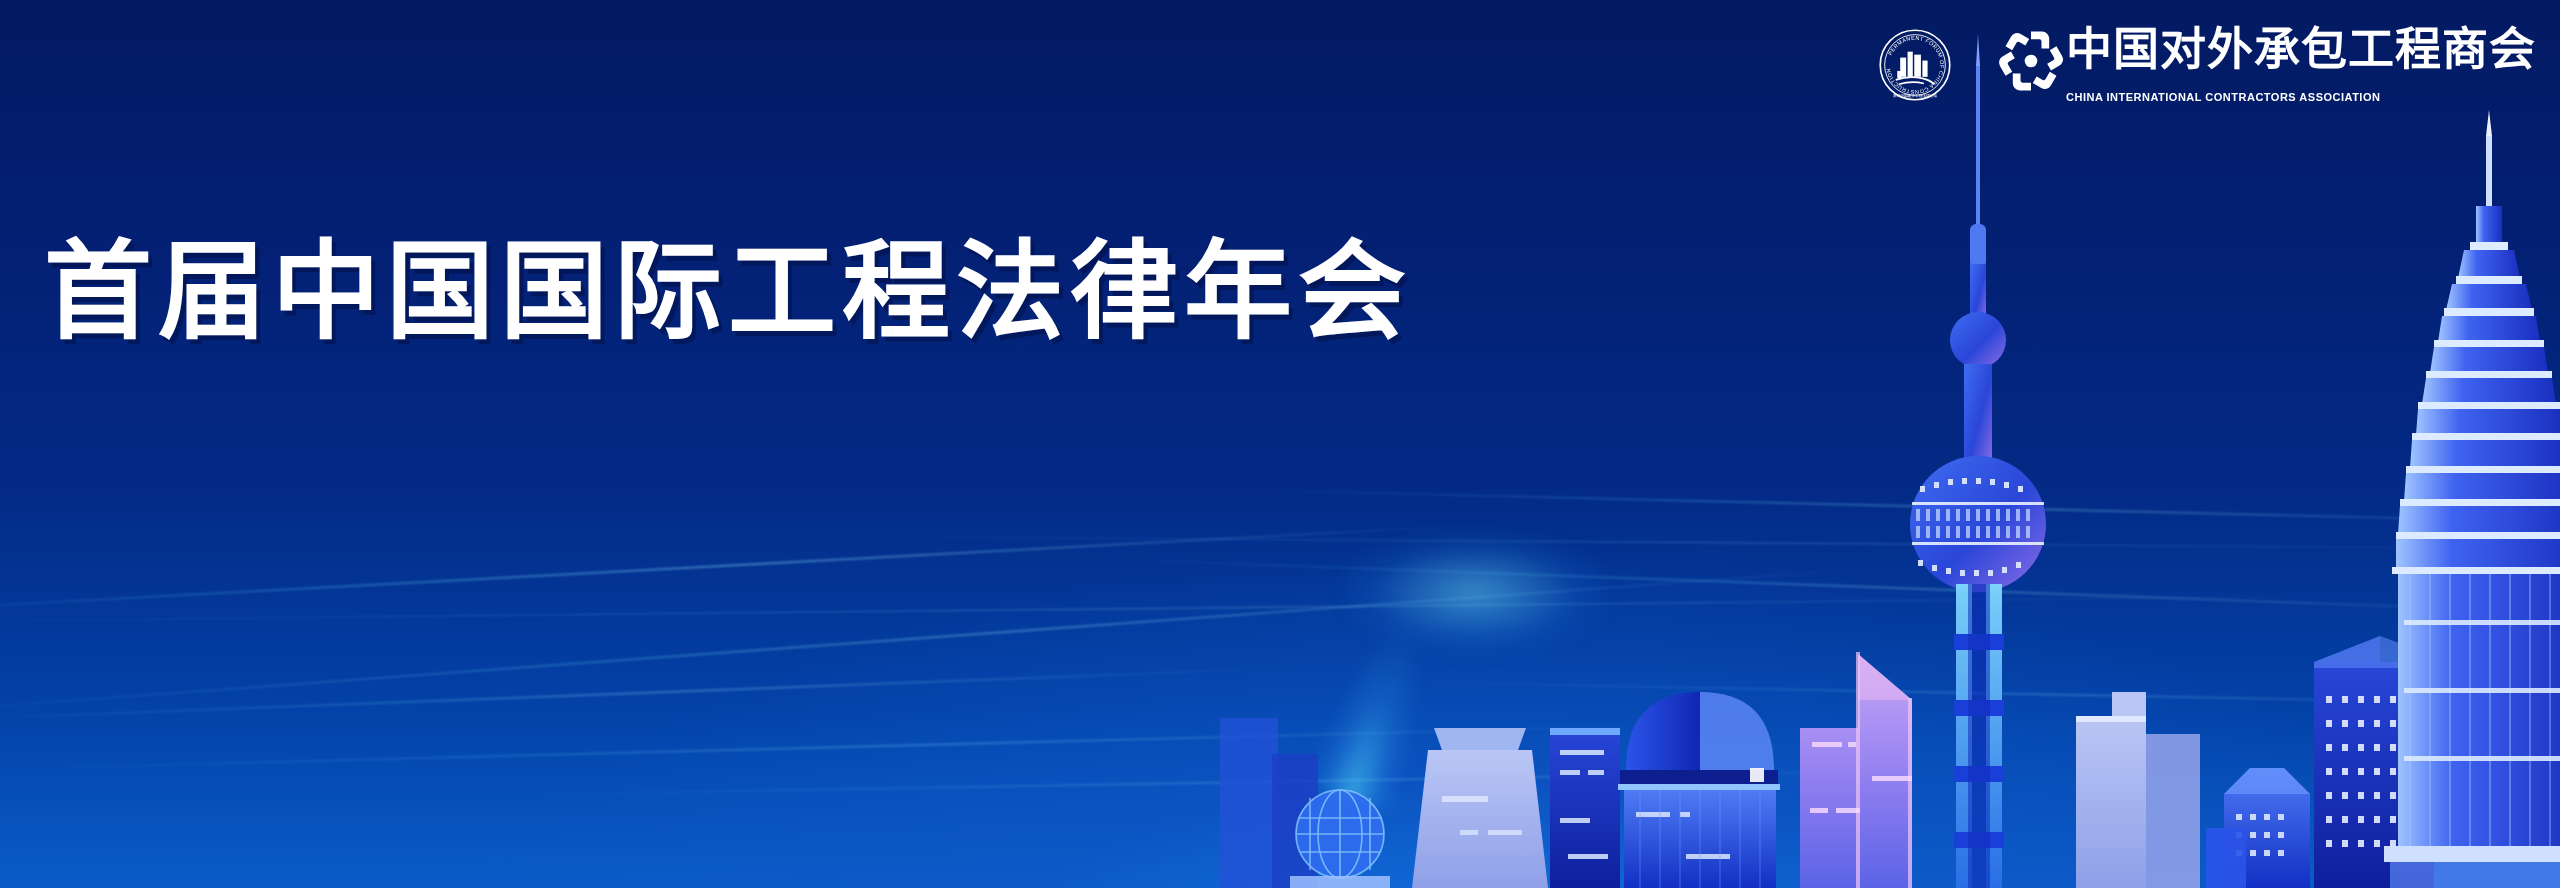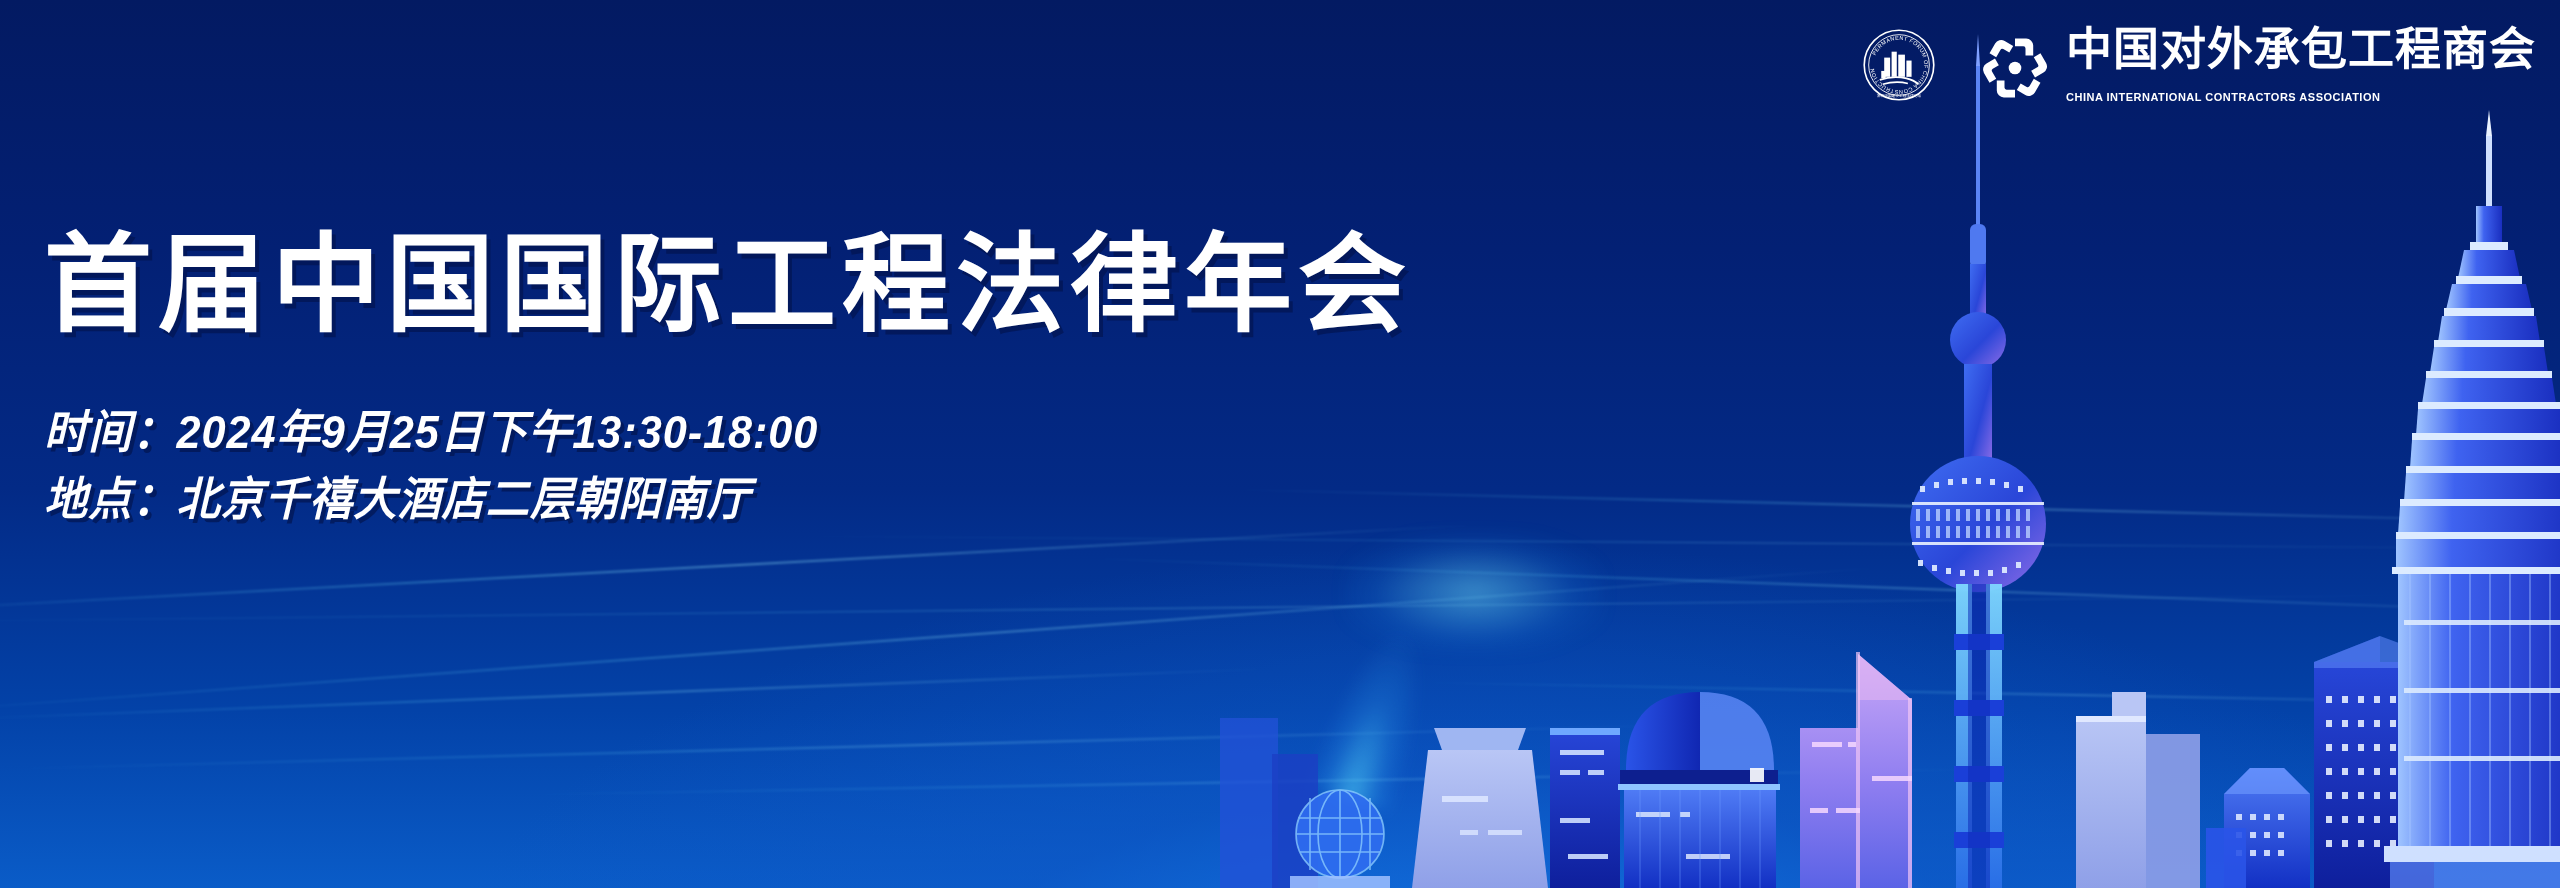--- a/index.html
+++ b/index.html
@@ -67,33 +67,33 @@
   .pf-text{display:flex;flex-direction:column;align-items:center;line-height:1;}
   .pf-main{
     font-family:"Liberation Serif","DejaVu Serif",serif;
     font-size:52px;font-weight:400;color:#fff;letter-spacing:3px;
   }
   .pf-sub{
     font-size:20px;color:#fff;letter-spacing:1.5px;margin-top:5px;
     font-family:"Liberation Serif","DejaVu Serif",serif;white-space:nowrap;
   }
 
-  .logo-cica{display:flex;align-items:flex-end;gap:16px;}
+  .logo-cica{display:flex;align-items:flex-start;}
   .cica-mark{width:70px;height:70px;flex:0 0 auto;}
   .cica-text{display:flex;flex-direction:column;line-height:1;}
   .cica-cn{
     font-size:46px;font-weight:bold;color:#fff;letter-spacing:1px;white-space:nowrap;
   }
   .cica-en{
     font-size:11px;font-weight:bold;color:#fff;letter-spacing:0.5px;
     margin-top:20px;white-space:nowrap;
   }
 
   
-  .content{position:absolute;left:44px;top:228px;}
+  .content{position:absolute;left:44px;top:235px;}
 
   .main-title{
     font-size:108px;
     font-weight:bold;
     color:#ffffff;
     letter-spacing:6px;
     line-height:1.05;
     white-space:nowrap;
     text-shadow:4px 5px 0 rgba(2,16,70,0.55);
     margin:0;
@@ -626,19 +626,15 @@
       </svg>
       <div class="cica-text">
         <div class="cica-cn">中国对外承包工程商会</div>
         <div class="cica-en">CHINA INTERNATIONAL CONTRACTORS ASSOCIATION</div>
       </div>
     </div>
   </div>
 
   <div class="content">
     <h1 class="main-title">首届中国国际工程法律年会</h1>
-    <div class="meta">
-      <div class="meta-line">时间：2024年9月25日下午13:30-18:00</div>
-      <div class="meta-line">地点：北京千禧大酒店二层朝阳南厅</div>
-    </div>
   </div>
 
 </div>
 
 </body></html>

